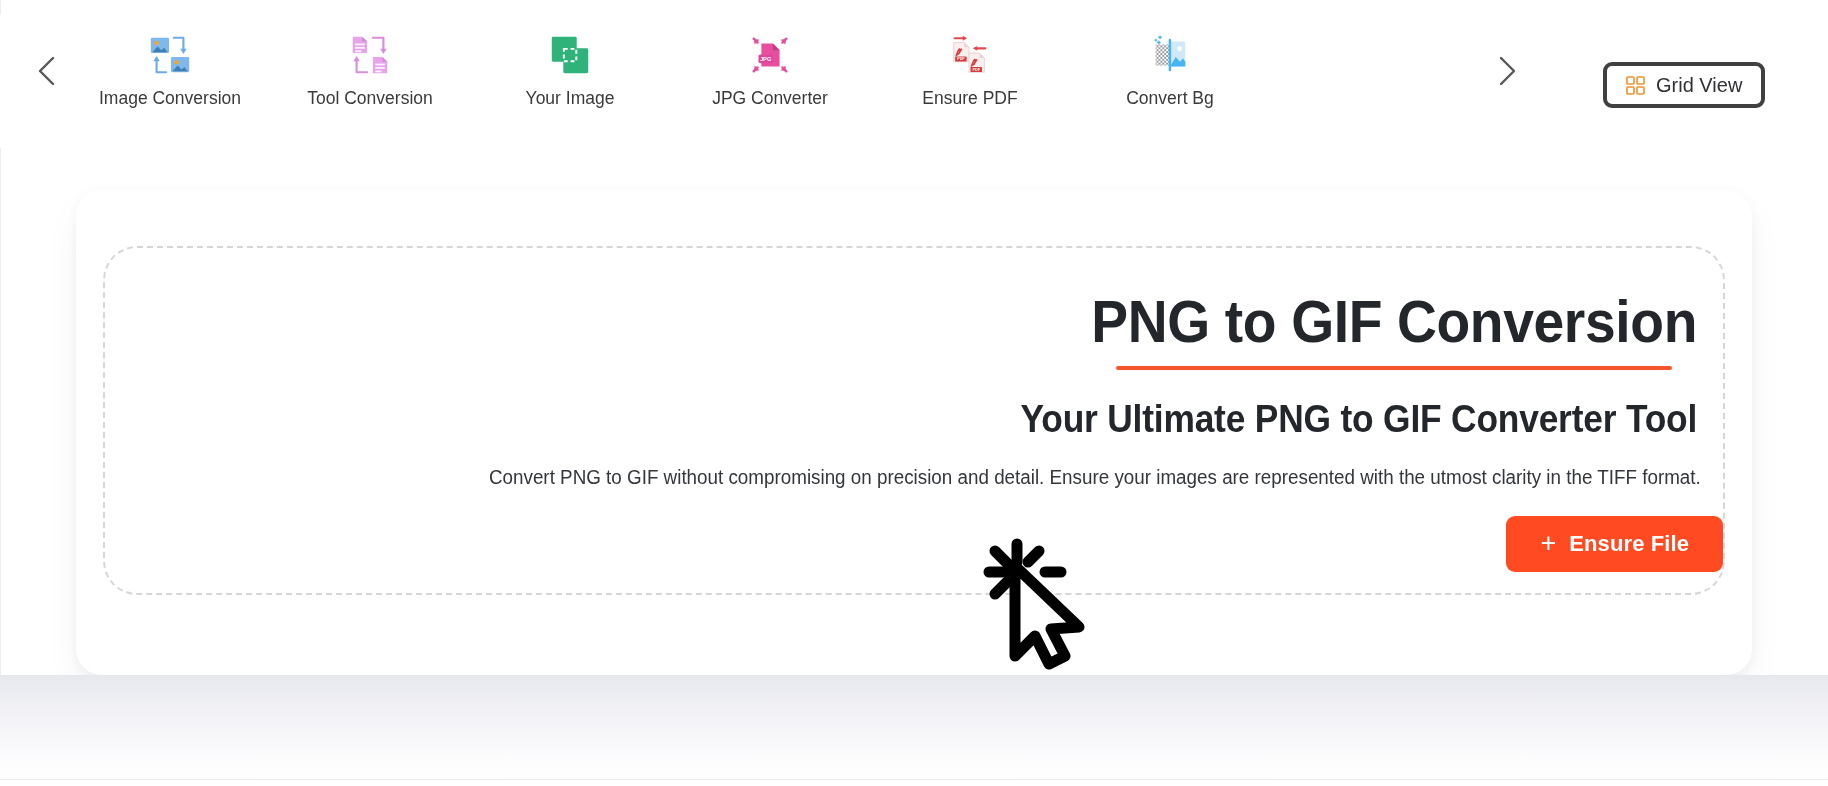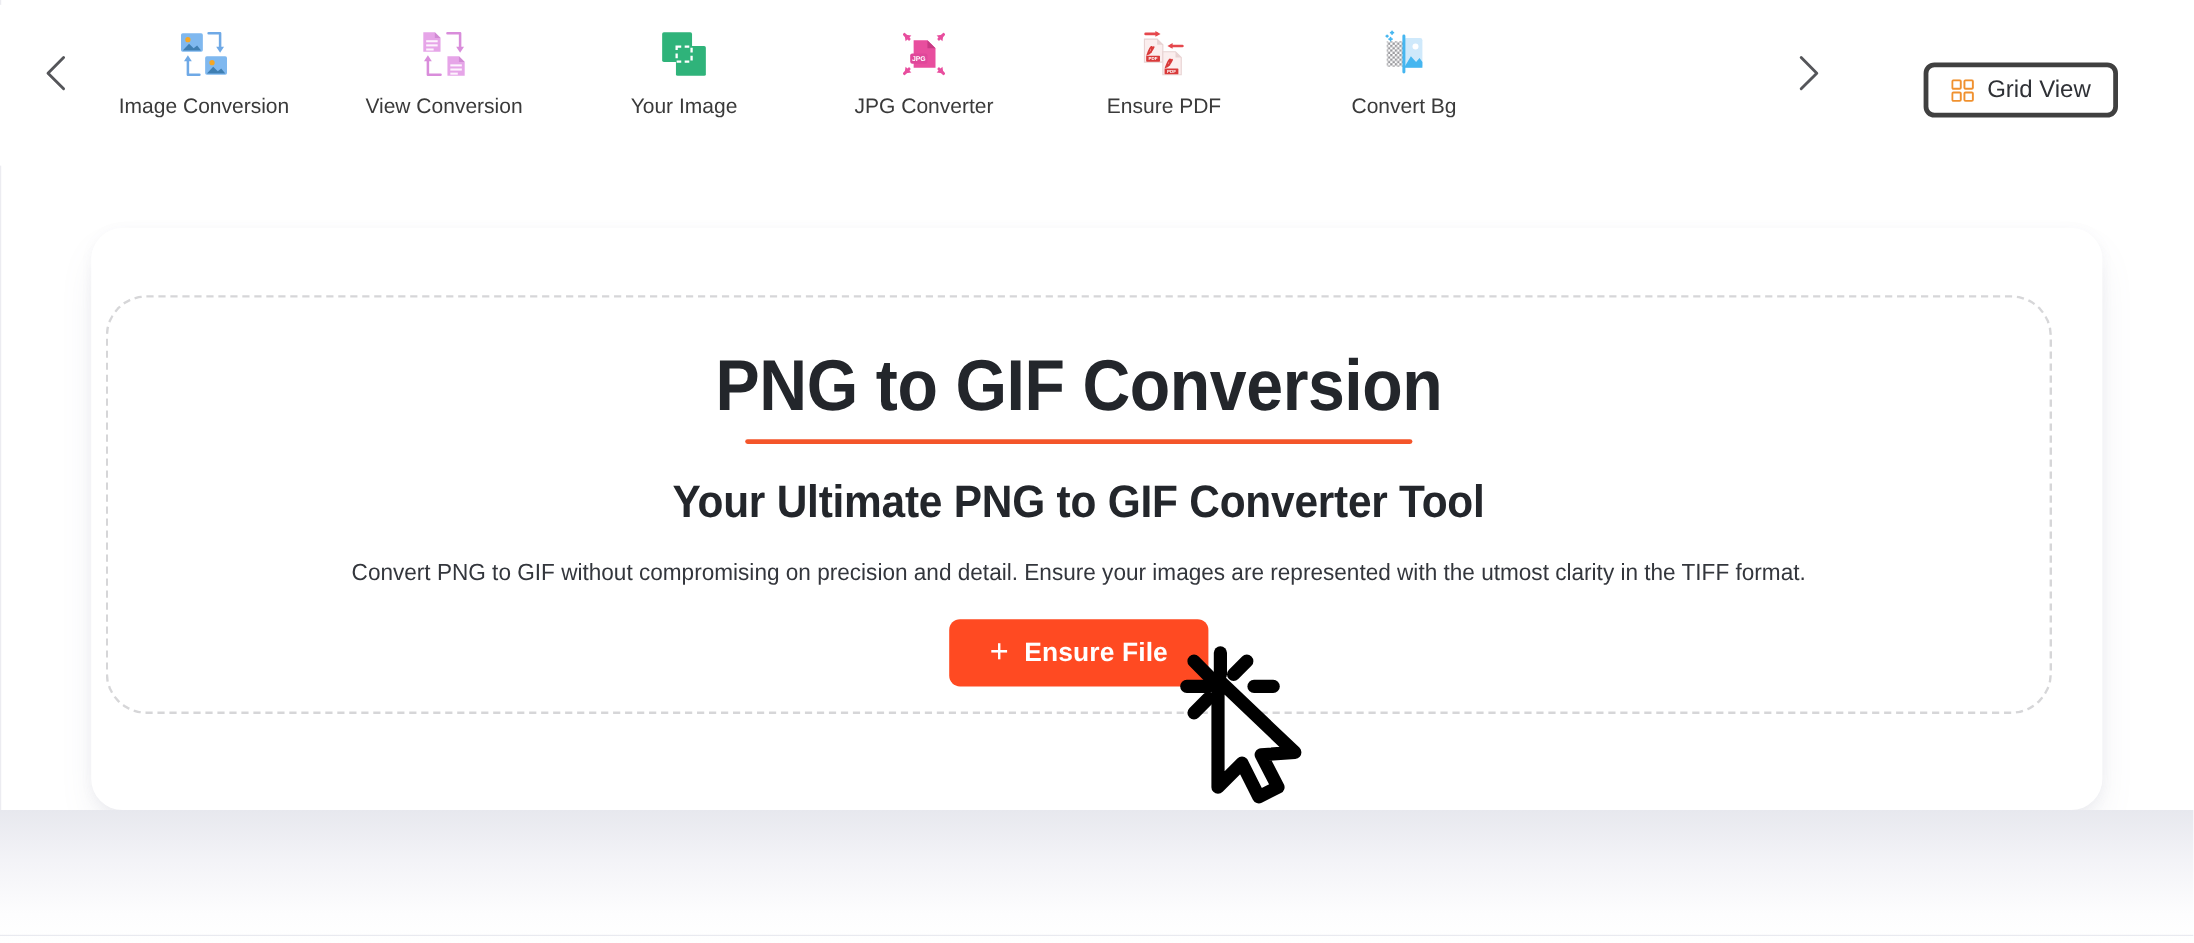--- a/index.html
+++ b/index.html
@@ -11,21 +11,21 @@
   }
   #root {
     position: relative;
     width: 1828px; height: 786px;
     background: #ffffff;
   }
 
   
   .toolstrip {
     position: absolute;
-    left: 0; top: 4px;
+    left: 0; top: 14px;
     width: 1828px; height: 134px;
     background: #ffffff;
     display: flex;
     align-items: flex-start;
   }
   .nav-arrow {
     position: absolute;
     width: 34px; height: 34px;
     top: 40px;
     cursor: pointer;
@@ -87,27 +87,27 @@
     position: absolute;
     left: 76px; top: 190px;
     width: 1676px; height: 485px;
     background: #ffffff;
     border-radius: 26px;
     box-shadow: 0 16px 34px -10px rgba(120,125,150,0.20),
                 0 2px 10px rgba(120,125,150,0.06);
   }
   .dropzone {
     position: absolute;
-    left: 12px; top: 56px;
+    left: 27px; top: 56px;
     width: 1622px; height: 349px;
     border: 2px dashed #d6d6d8;
     border-radius: 34px;
     display: flex;
     flex-direction: column;
-    align-items: center;
+    align-items: flex-end;
   }
   .h1-wrap {
     margin-top: 42px;
     display: inline-block;
     position: relative;
   }
   .h1 {
     font-size: 60px;
     font-weight: 700;
     color: #23262b;
@@ -245,21 +245,21 @@
           <path d="M27 26 h10 l5 5 v12 h-15 z" fill="#e6a5e8"></path>
           <path d="M37 26 l5 5 h-5 z" fill="#d18ad4"></path>
           <rect x="29.5" y="33" width="10" height="1.8" fill="#fdf3fd"></rect>
           <rect x="29.5" y="36.6" width="10" height="1.8" fill="#fdf3fd"></rect>
           <rect x="29.5" y="40.2" width="6.5" height="1.8" fill="#fdf3fd"></rect>
           <path d="M27 6 L38 6 L38 19" fill="none" stroke="#d98ddb" stroke-width="2.2" stroke-linecap="round" stroke-linejoin="round"></path>
           <polygon points="38,23 34.6,17.6 41.4,17.6" fill="#d98ddb"></polygon>
           <path d="M21 42 L10 42 L10 29" fill="none" stroke="#d98ddb" stroke-width="2.2" stroke-linecap="round" stroke-linejoin="round"></path>
           <polygon points="10,25 6.6,30.4 13.4,30.4" fill="#d98ddb"></polygon>
         </svg>
-        <span class="lbl">View Conversion</span>
+        <span class="lbl">Tool Conversion</span>
       </div>
 
       <div class="tool">
         <svg class="ico" viewBox="0 0 48 48">
           <rect x="5" y="5" width="26" height="26" rx="1.5" fill="#2fb37a"></rect>
           <rect x="17" y="17" width="26" height="26" rx="1.5" fill="#2fb37a"></rect>
           <rect x="17.6" y="17.6" width="13" height="13" fill="none" stroke="#ffffff" stroke-width="2" stroke-dasharray="4 3"></rect>
         </svg>
         <span class="lbl">Your Image</span>
       </div>

